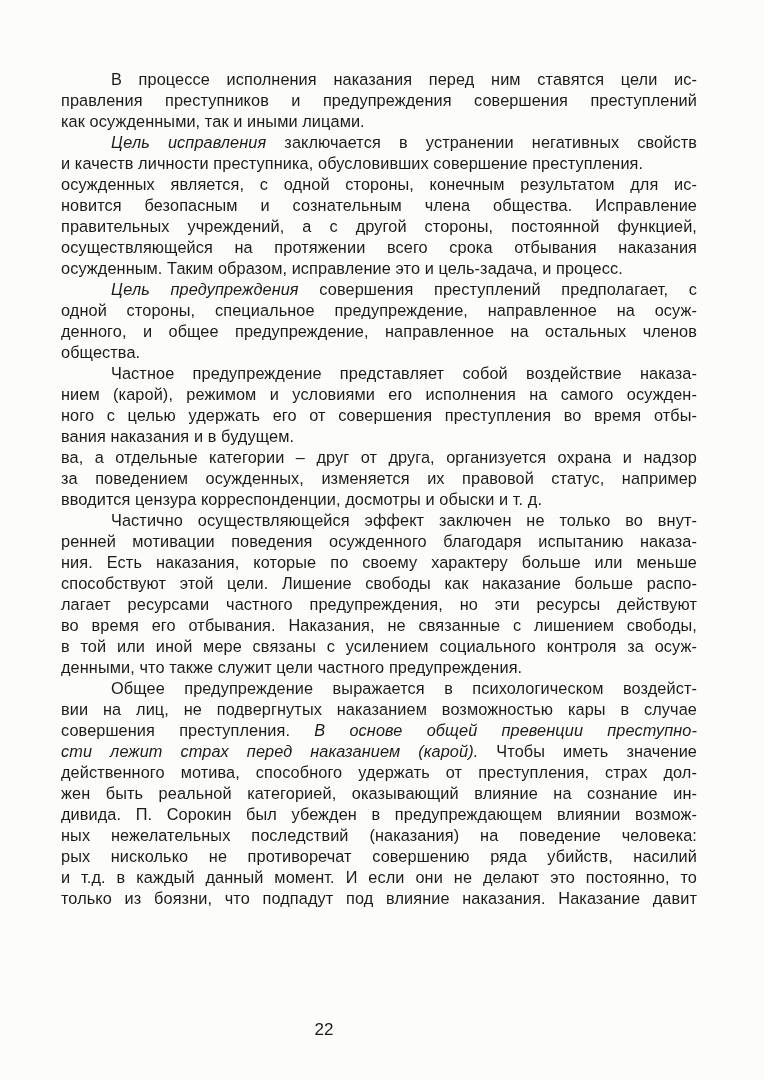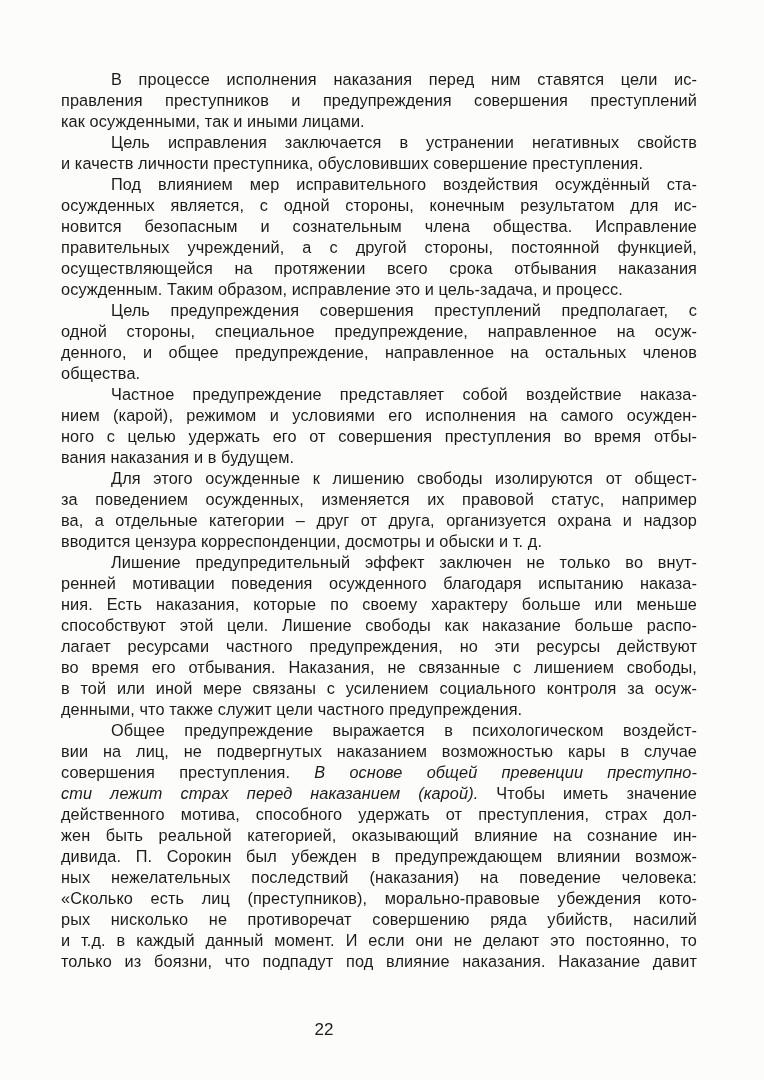--- a/index.html
+++ b/index.html
@@ -42,21 +42,21 @@
   
   .line { white-space: normal; }
   .line.endline {
     text-align: left;
     text-align-last: left;
   }
   .line.first {
     text-indent: 50px;
   }
   .seg-normal { font-style: normal; font-weight: normal; }
-  .seg-italic { font-weight: normal; }
+  .seg-italic { font-style: italic; font-weight: normal; }
   .seg-bold-italic { font-style: italic; font-weight: normal; }
   .page-number {
     position: absolute;
     top: 1019px;
     left: 0;
     width: 648px;
     text-align: center;
     font-size: 17px;
     line-height: 22px;
     color: #1b1b1b;
@@ -70,64 +70,61 @@
       <div class="paragraph">
         <div class="line first"><span class="seg-normal">В процессе исполнения наказания перед ним ставятся цели ис-</span></div>
         <div class="line"><span class="seg-normal">правления преступников и предупреждения совершения преступлений</span></div>
         <div class="line endline"><span class="seg-normal">как осужденными, так и иными лицами.</span></div>
       </div>
       <div class="paragraph">
         <div class="line first"><span class="seg-italic">Цель исправления</span><span class="seg-normal"> заключается в устранении негативных свойств</span></div>
         <div class="line endline"><span class="seg-normal">и качеств личности преступника, обусловивших совершение преступления.</span></div>
       </div>
       <div class="paragraph">
-        <div class="line first"><span class="seg-normal">Под влиянием мер исправительного воздействия осуждённый ста-</span></div>
         <div class="line"><span class="seg-normal">осужденных является, с одной стороны, конечным результатом для ис-</span></div>
         <div class="line"><span class="seg-normal">новится безопасным и сознательным члена общества. Исправление</span></div>
         <div class="line"><span class="seg-normal">правительных учреждений, а с другой стороны, постоянной функцией,</span></div>
         <div class="line"><span class="seg-normal">осуществляющейся на протяжении всего срока отбывания наказания</span></div>
         <div class="line endline"><span class="seg-normal">осужденным. Таким образом, исправление это и цель-задача, и процесс.</span></div>
       </div>
       <div class="paragraph">
         <div class="line first"><span class="seg-italic">Цель предупреждения</span><span class="seg-normal"> совершения преступлений предполагает, с</span></div>
         <div class="line"><span class="seg-normal">одной стороны, специальное предупреждение, направленное на осуж-</span></div>
         <div class="line"><span class="seg-normal">денного, и общее предупреждение, направленное на остальных членов</span></div>
         <div class="line endline"><span class="seg-normal">общества.</span></div>
       </div>
       <div class="paragraph">
         <div class="line first"><span class="seg-normal">Частное предупреждение представляет собой воздействие наказа-</span></div>
         <div class="line"><span class="seg-normal">нием (карой), режимом и условиями его исполнения на самого осужден-</span></div>
         <div class="line"><span class="seg-normal">ного с целью удержать его от совершения преступления во время отбы-</span></div>
         <div class="line endline"><span class="seg-normal">вания наказания и в будущем.</span></div>
       </div>
       <div class="paragraph">
-        <div class="line first"><span class="seg-normal">Для этого осужденные к лишению свободы изолируются от общест-</span></div>
+        <div class="line"><span class="seg-normal">ва, а отдельные категории – друг от друга, организуется охрана и надзор</span></div>
         <div class="line"><span class="seg-normal">за поведением осужденных, изменяется их правовой статус, например</span></div>
-        <div class="line"><span class="seg-normal">ва, а отдельные категории – друг от друга, организуется охрана и надзор</span></div>
         <div class="line endline"><span class="seg-normal">вводится цензура корреспонденции, досмотры и обыски и т. д.</span></div>
       </div>
       <div class="paragraph">
-        <div class="line first"><span class="seg-normal">Лишение предупредительный эффект заключен не только во внут-</span></div>
+        <div class="line first"><span class="seg-normal">Частично осуществляющейся эффект заключен не только во внут-</span></div>
         <div class="line"><span class="seg-normal">ренней мотивации поведения осужденного благодаря испытанию наказа-</span></div>
         <div class="line"><span class="seg-normal">ния. Есть наказания, которые по своему характеру больше или меньше</span></div>
         <div class="line"><span class="seg-normal">способствуют этой цели. Лишение свободы как наказание больше распо-</span></div>
         <div class="line"><span class="seg-normal">лагает ресурсами частного предупреждения, но эти ресурсы действуют</span></div>
         <div class="line"><span class="seg-normal">во время его отбывания. Наказания, не связанные с лишением свободы,</span></div>
         <div class="line"><span class="seg-normal">в той или иной мере связаны с усилением социального контроля за осуж-</span></div>
         <div class="line endline"><span class="seg-normal">денными, что также служит цели частного предупреждения.</span></div>
       </div>
       <div class="paragraph">
         <div class="line first"><span class="seg-normal">Общее предупреждение выражается в психологическом воздейст-</span></div>
         <div class="line"><span class="seg-normal">вии на лиц, не подвергнутых наказанием возможностью кары в случае</span></div>
         <div class="line"><span class="seg-normal">совершения преступления. </span><span class="seg-bold-italic">В основе общей превенции преступно-</span></div>
         <div class="line"><span class="seg-bold-italic">сти лежит страх перед наказанием (карой).</span><span class="seg-normal"> Чтобы иметь значение</span></div>
         <div class="line"><span class="seg-normal">действенного мотива, способного удержать от преступления, страх дол-</span></div>
         <div class="line"><span class="seg-normal">жен быть реальной категорией, оказывающий влияние на сознание ин-</span></div>
         <div class="line"><span class="seg-normal">дивида. П. Сорокин был убежден в предупреждающем влиянии возмож-</span></div>
         <div class="line"><span class="seg-normal">ных нежелательных последствий (наказания) на поведение человека:</span></div>
-        <div class="line"><span class="seg-normal">«Сколько есть лиц (преступников), морально-правовые убеждения кото-</span></div>
         <div class="line"><span class="seg-normal">рых нисколько не противоречат совершению ряда убийств, насилий</span></div>
         <div class="line"><span class="seg-normal">и т.д. в каждый данный момент. И если они не делают это постоянно, то</span></div>
         <div class="line"><span class="seg-normal">только из боязни, что подпадут под влияние наказания. Наказание давит</span></div>
       </div>
     </div>
   <div class="page-number">22</div>
 </div>
 
 </body></html>

